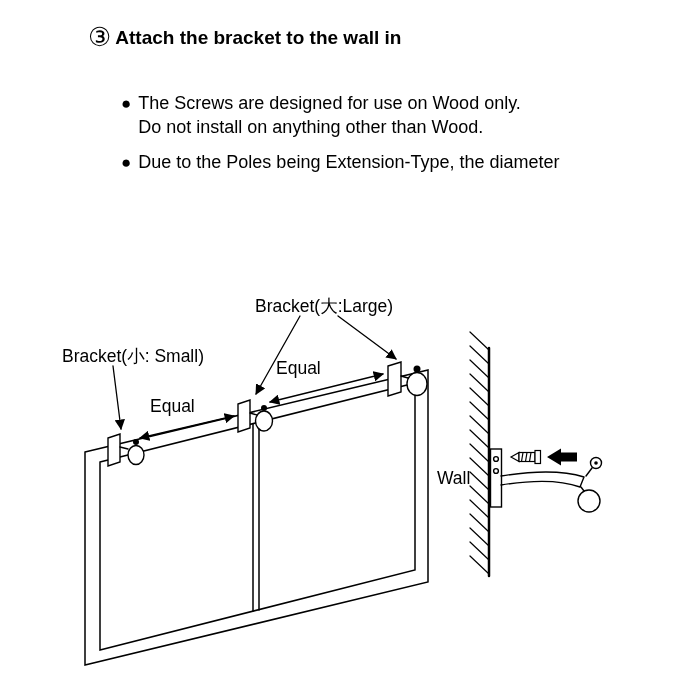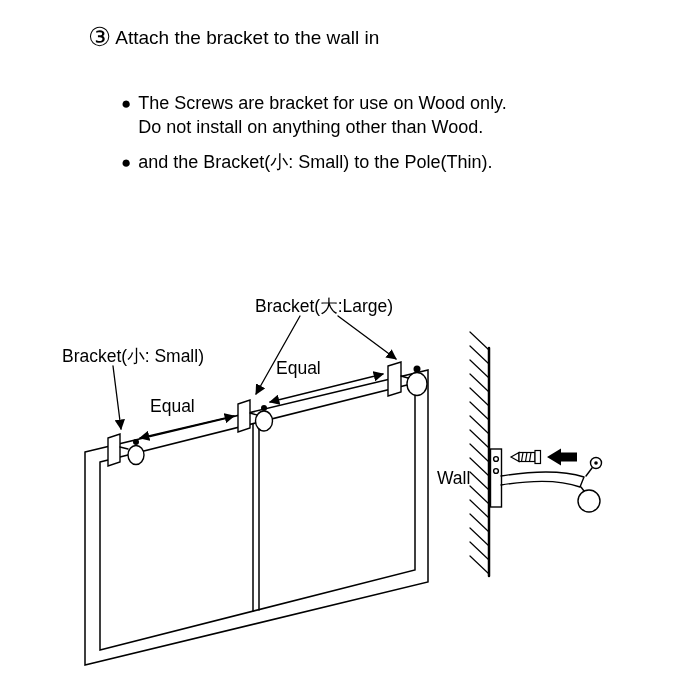--- a/index.html
+++ b/index.html
@@ -20,21 +20,21 @@
     display: flex;
     align-items: flex-start;
   }
   .step-num {
     font-size: 26px;
     line-height: 26px;
     margin-right: 4px;
     margin-top: -2px;
   }
   .step-heading {
-    font-weight: 400;
+    font-weight: 700;
     font-size: 19px;
     line-height: 23px;
     white-space: nowrap;
   }
   .bullet {
     position: absolute;
     left: 121px;
     display: flex;
   }
   .bullet .dot {
@@ -69,29 +69,29 @@
   <div class="step">
     <span class="step-num">③</span>
     <div class="step-heading">
       <div>Attach the bracket to the wall in</div>
     </div>
   </div>
 
   <div class="bullet bullet-1">
     <span class="dot">●</span>
     <div class="bullet-lines">
-      <div>The Screws are bracket for use on Wood only.</div>
+      <div>The Screws are designed for use on Wood only.</div>
       <div>Do not install on anything other than Wood.</div>
     </div>
   </div>
 
   <div class="bullet bullet-2">
     <span class="dot">●</span>
     <div class="bullet-lines">
-      <div>and the Bracket(小: Small) to the Pole(Thin).</div>
+      <div>Due to the Poles being Extension-Type, the diameter</div>
     </div>
   </div>
 
   <svg class="diagram" width="700" height="420" viewBox="0 0 700 420" xmlns="http://www.w3.org/2000/svg">
     <defs>
       <marker id="arrowM" viewBox="0 0 10 10" refX="9" refY="5" markerWidth="8" markerHeight="8" orient="auto-start-reverse">
         <path d="M0,0 L10,5 L0,10 Z" fill="#000000"></path>
       </marker>
     </defs>
 

